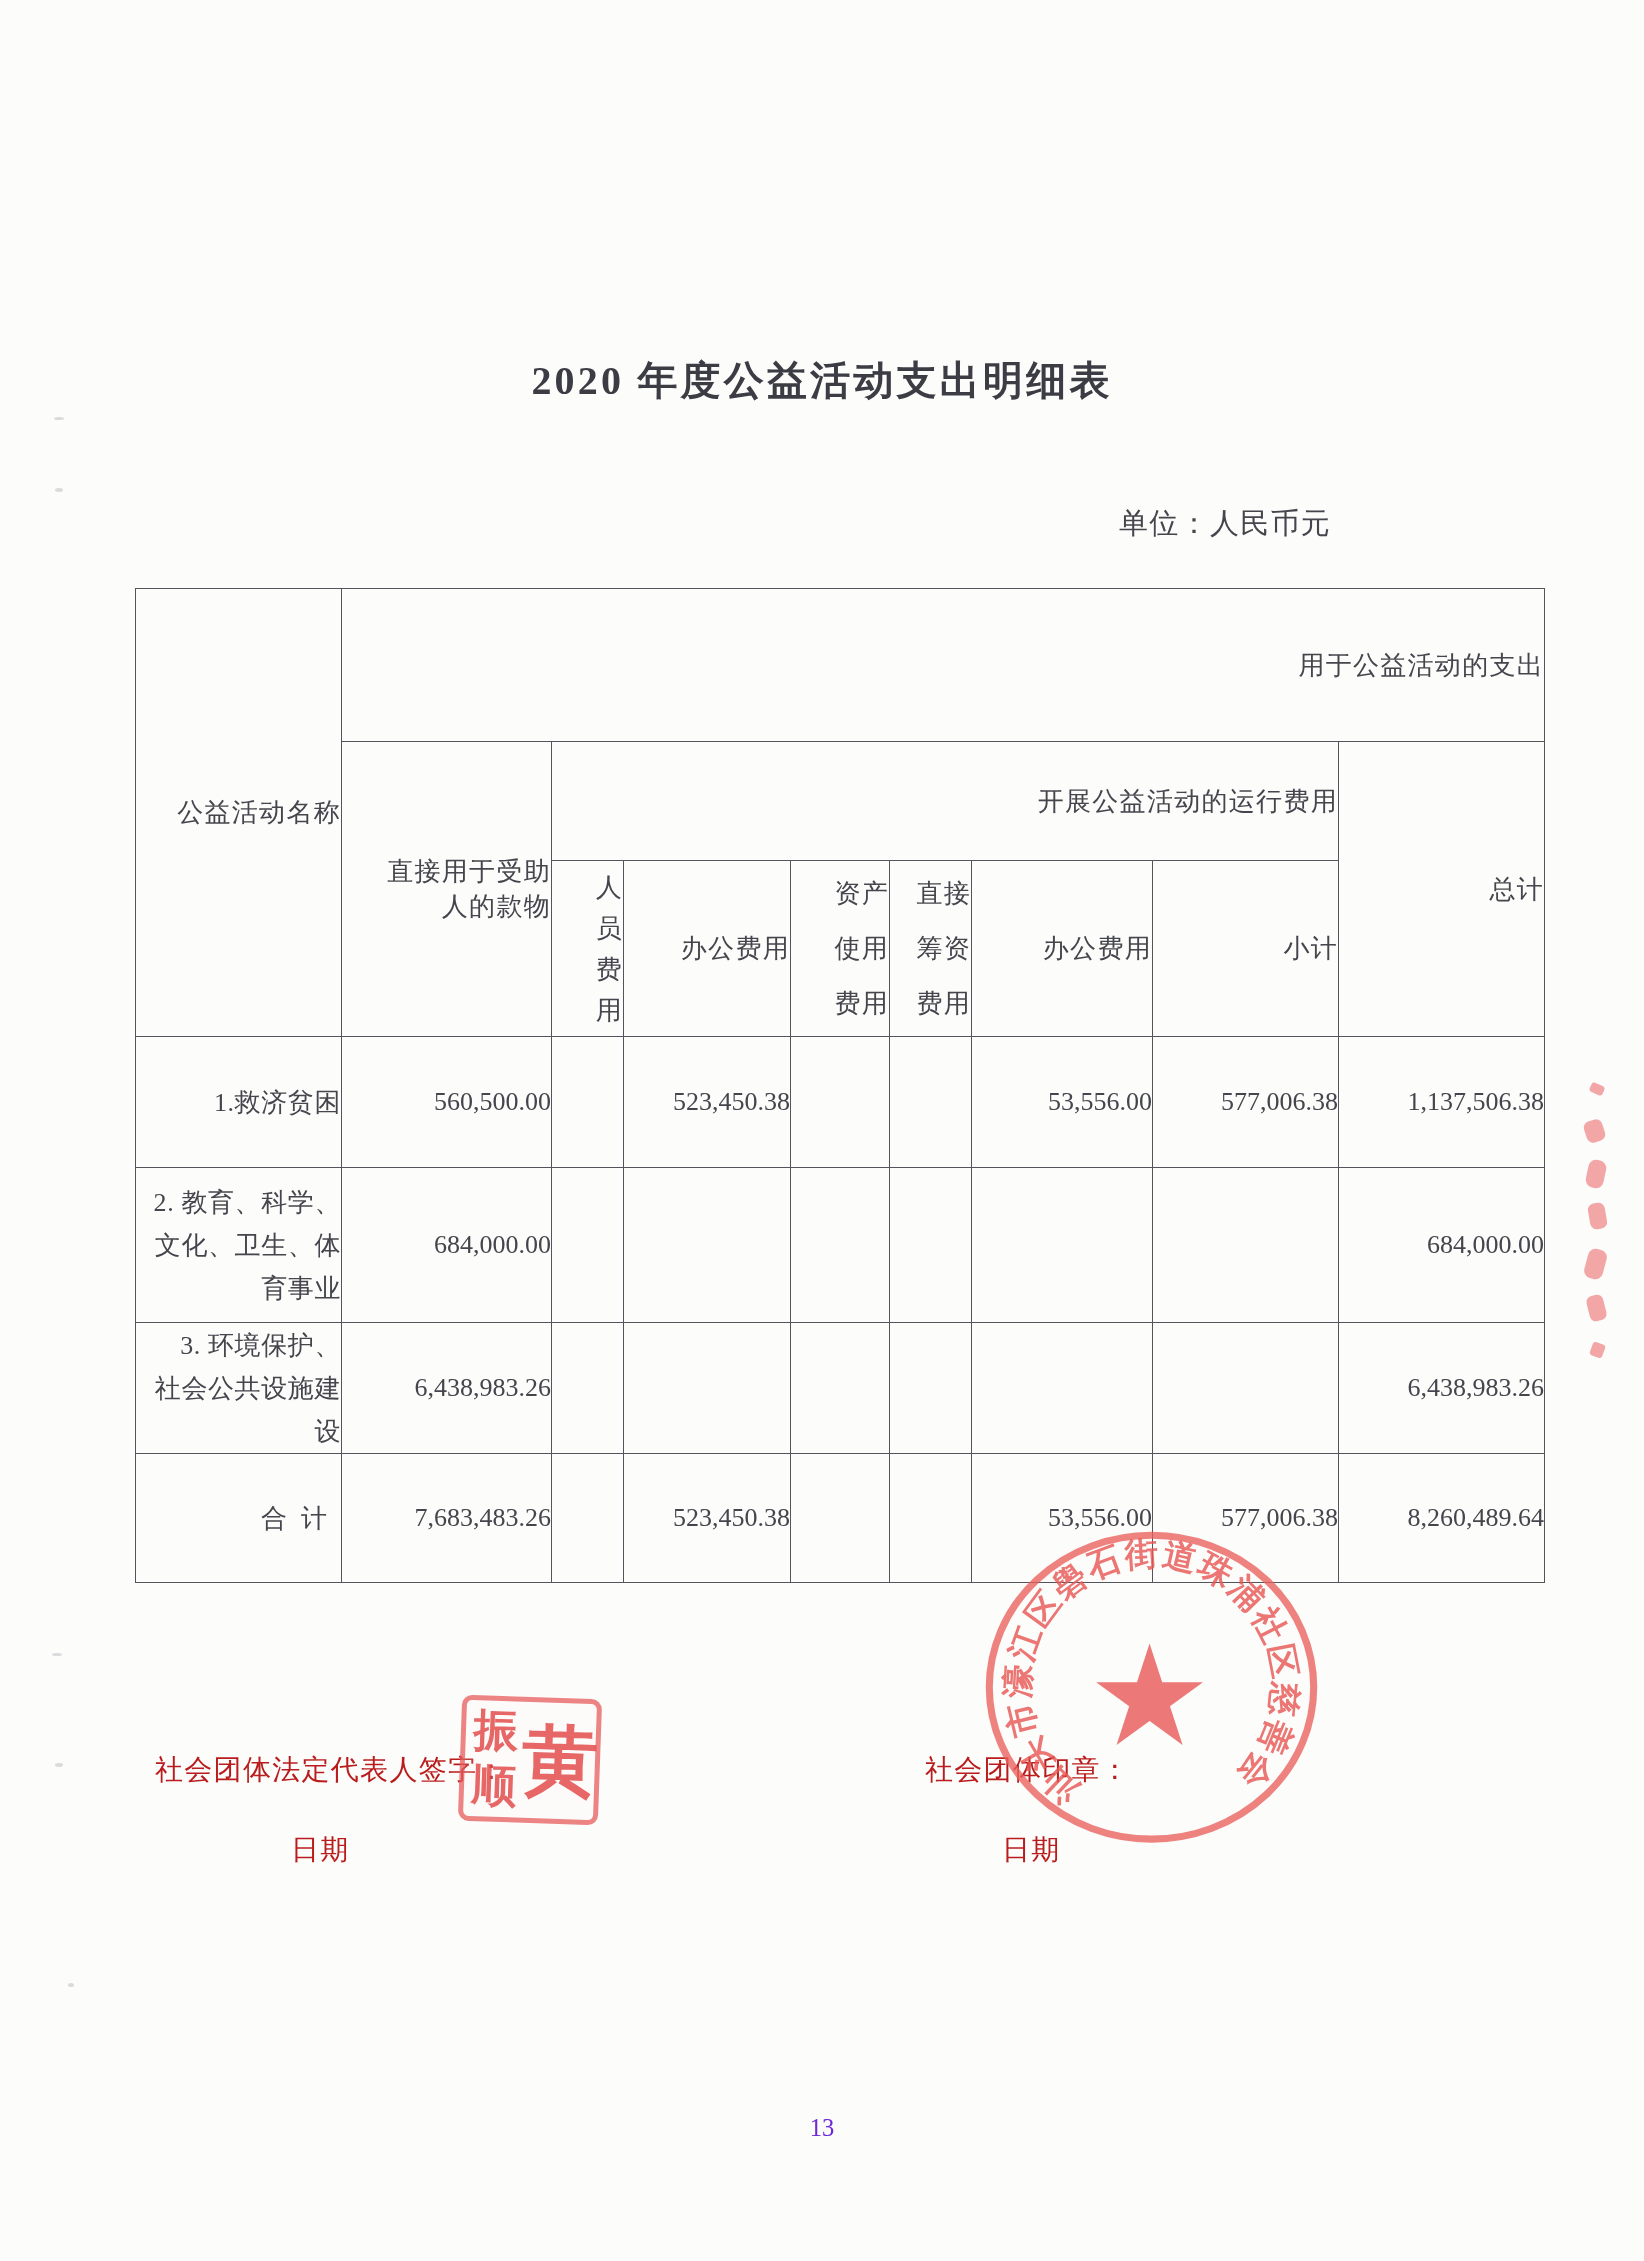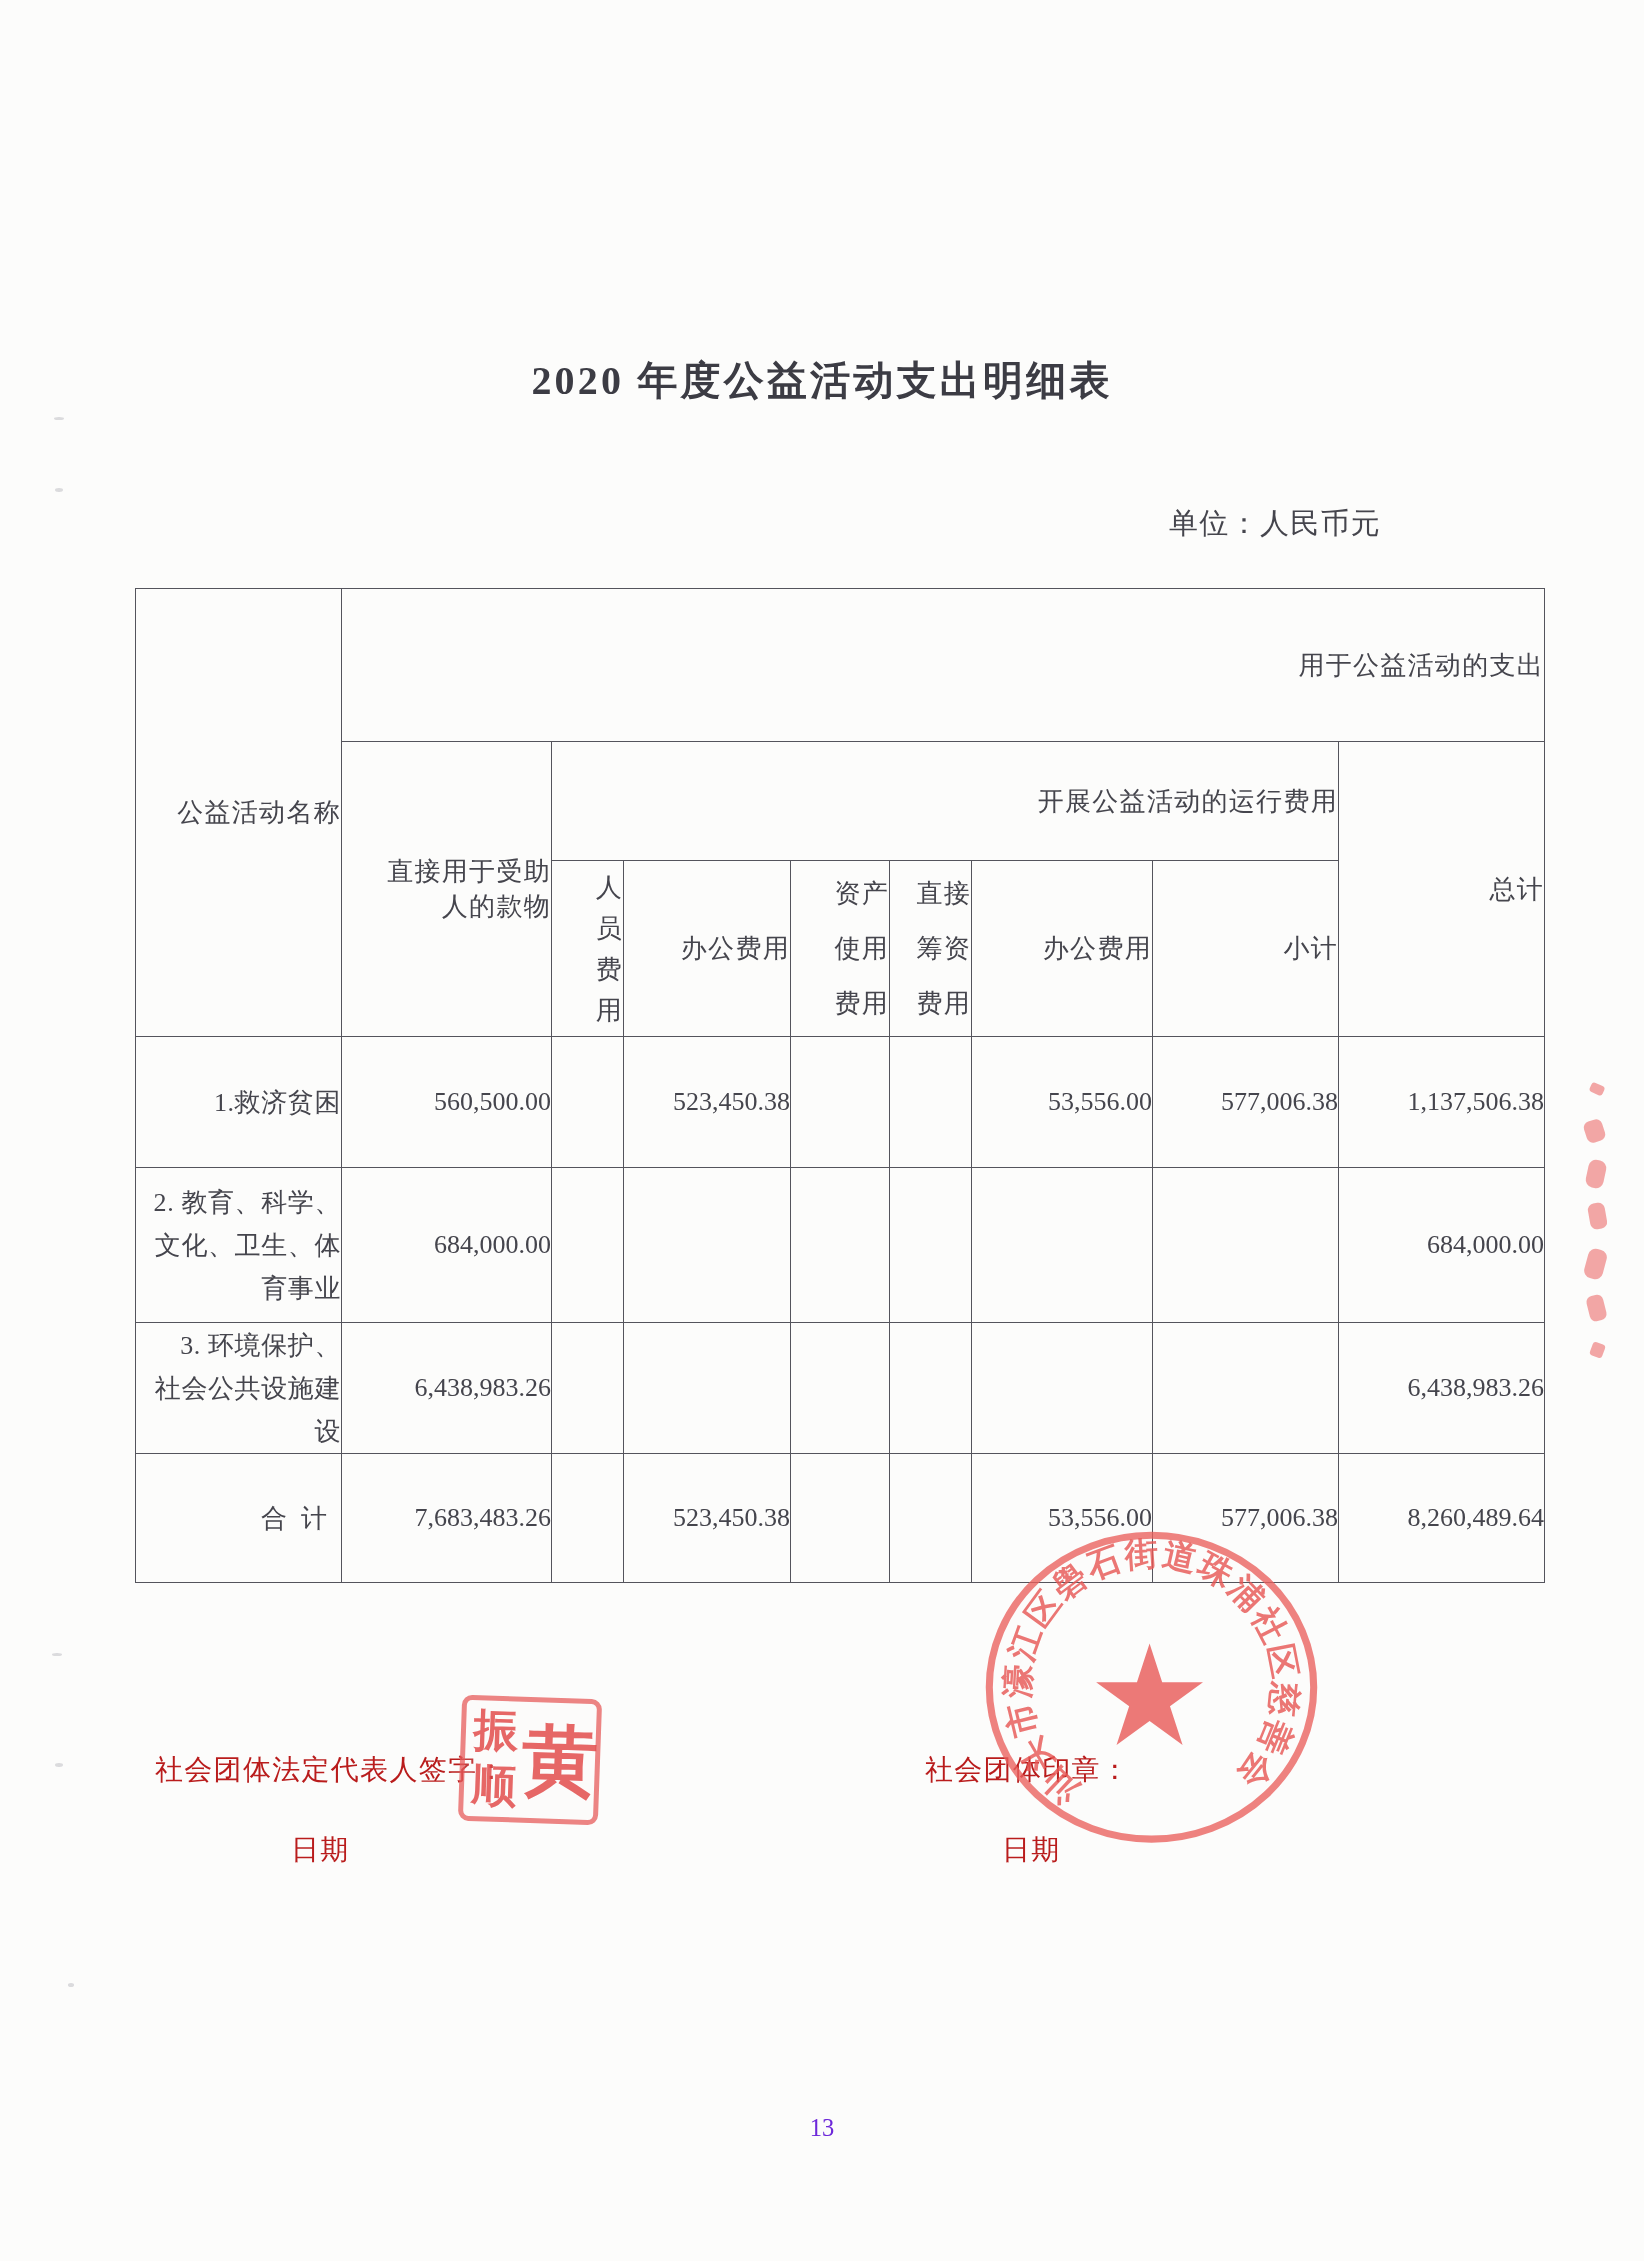--- a/index.html
+++ b/index.html
@@ -17,21 +17,21 @@
     text-align:center;
     font-size:40px;font-weight:bold;letter-spacing:3.2px;
     color:#3c3c44;
   }
   .meta-org{
     position:absolute;top:504px;left:164px;
     font-size:29px;letter-spacing:1.3px;white-space:nowrap;
   }
   .meta-org .org-name{letter-spacing:0;color:#3e3e46;}
   .meta-unit{
-    position:absolute;top:504px;left:1169px;
+    position:absolute;top:504px;left:1119px;
     font-size:29px;letter-spacing:1.3px;white-space:nowrap;
   }
   
   table.expense{
     position:absolute;left:135px;top:588px;
     width:1409px;
     border-collapse:collapse;table-layout:fixed;
   }
   table.expense td{
     border:1.3px solid #54545c;

